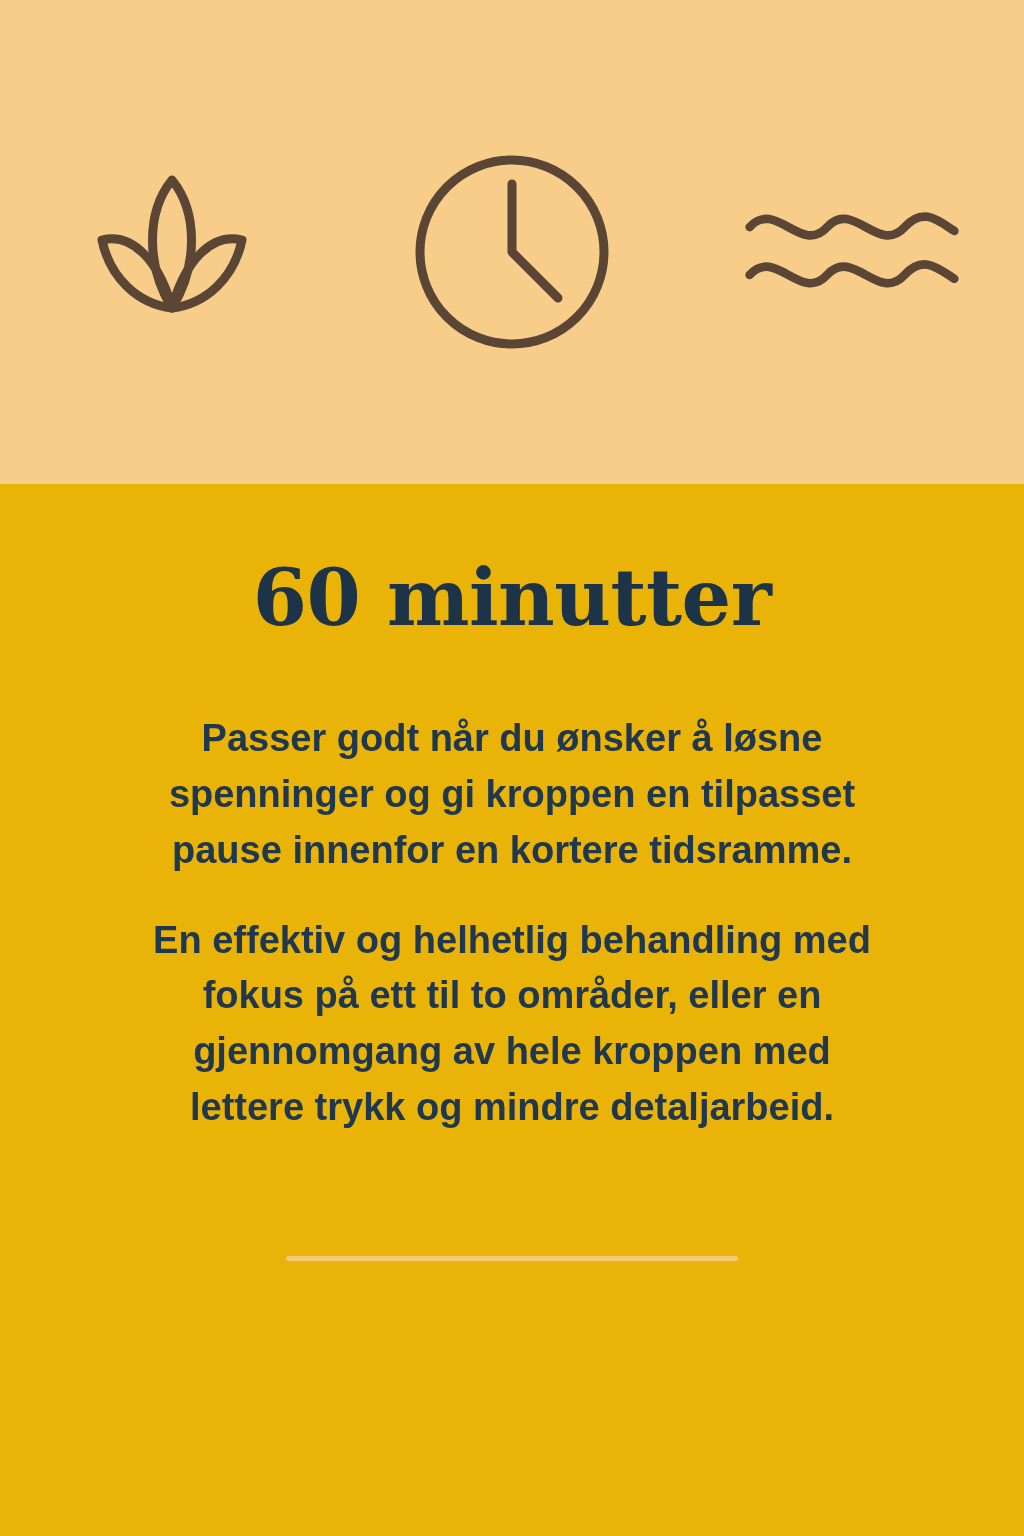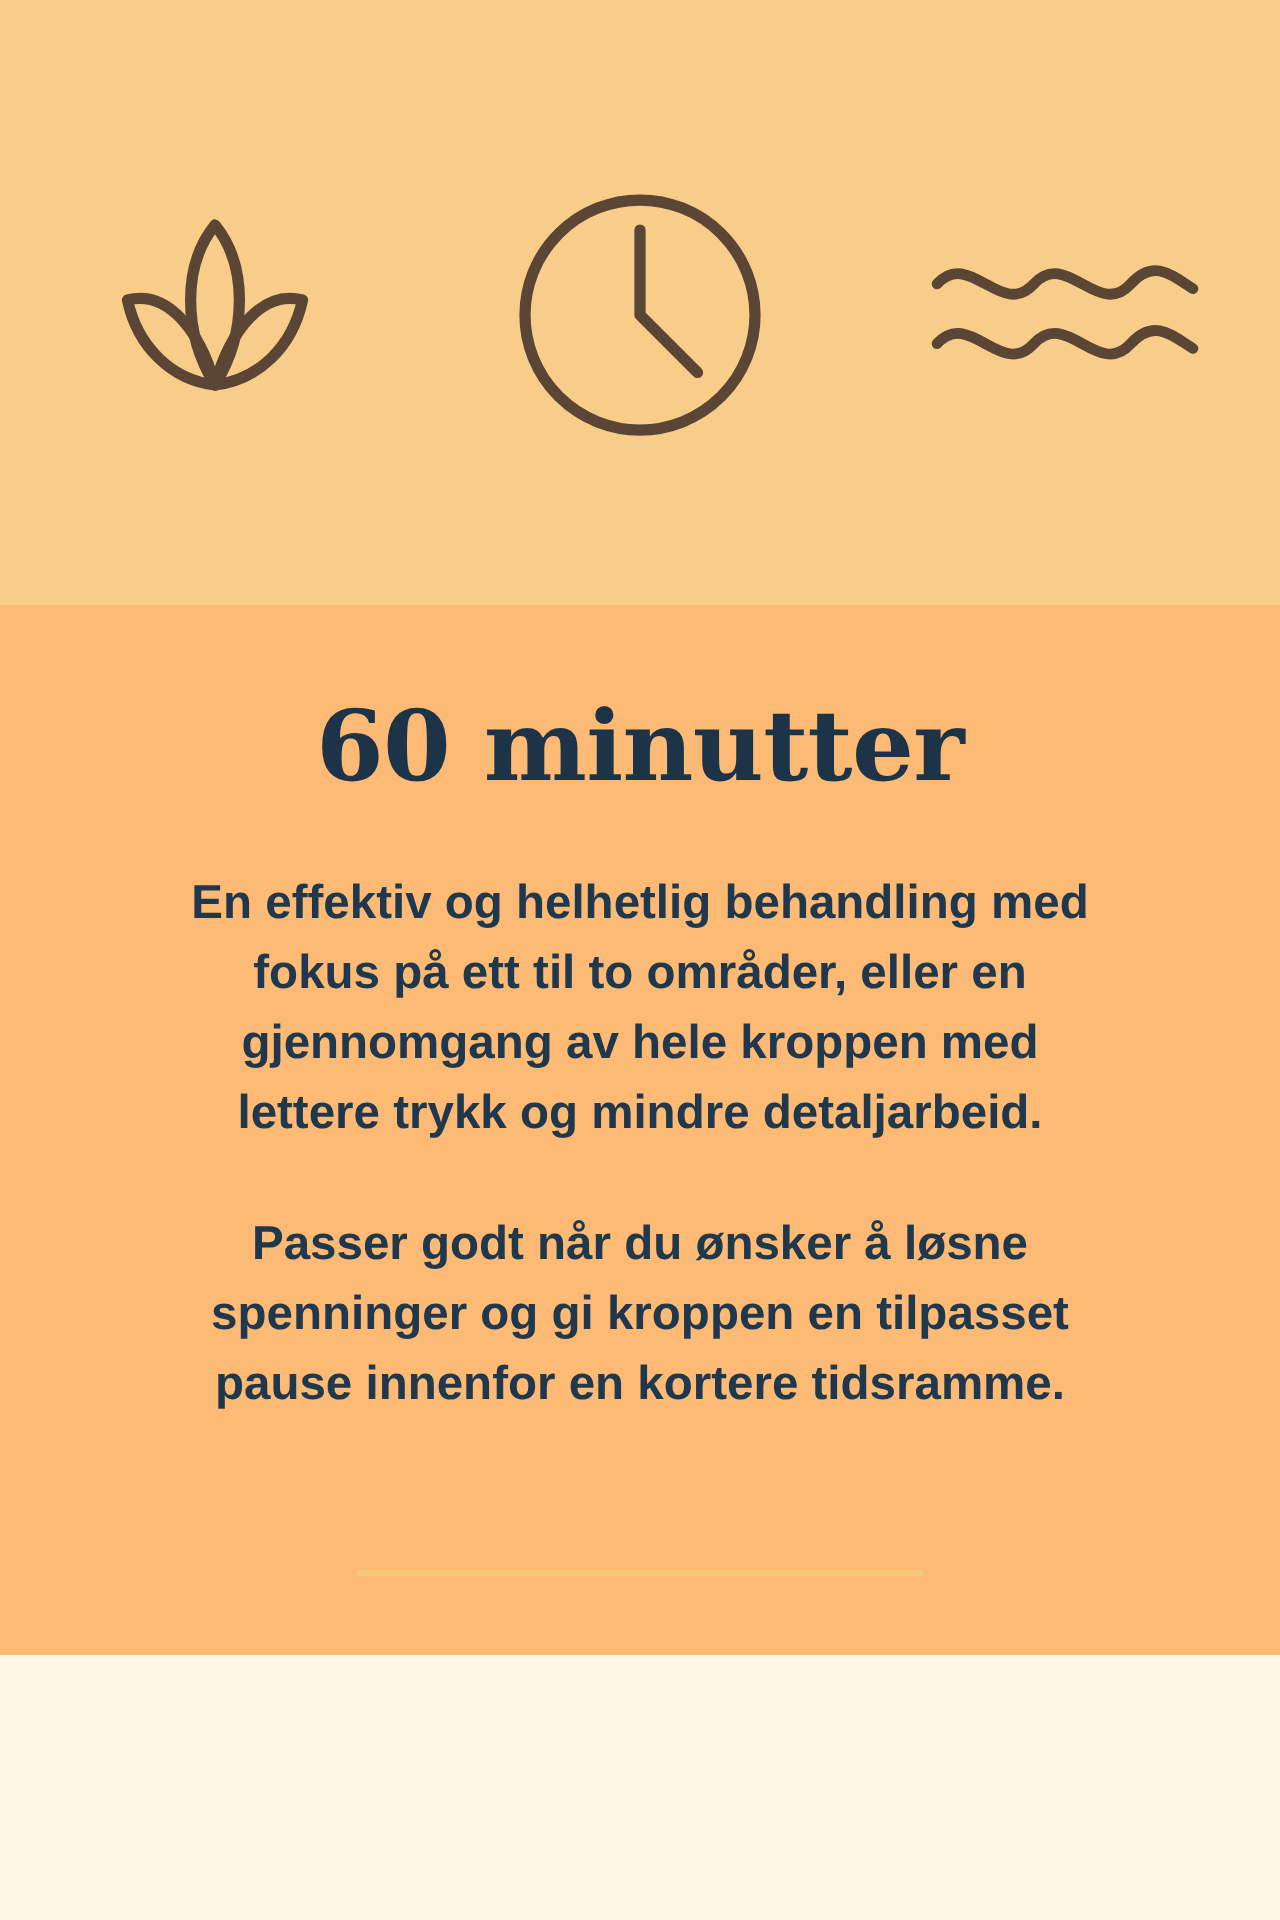--- a/index.html
+++ b/index.html
@@ -9,22 +9,22 @@
   body {
     width: 1024px;
     height: 1536px;
     background: #fdf6e3;
     font-family: "Liberation Sans", sans-serif;
     overflow: hidden;
   }
   .poster {
     position: relative;
     width: 1024px;
-    height: 1324px;
-    background: #fdba74;
+    height: 1536px;
+    background: #eab308;
     display: flex;
     flex-direction: column;
   }
   .hero {
     width: 100%;
     height: 484px;
     background: #f8cd8a;
     display: flex;
     align-items: center;
     justify-content: center;
@@ -103,18 +103,18 @@
       <svg width="230" height="120" viewBox="0 0 230 120" fill="none" stroke="#5b4535" stroke-width="9" stroke-linecap="round" stroke-linejoin="round">
         <path d="M8 34 C 35 4, 62 64, 89 34 C 116 4, 143 64, 170 34 C 190 12, 206 28, 222 38"></path>
         <path d="M8 84 C 35 54, 62 114, 89 84 C 116 54, 143 114, 170 84 C 190 62, 206 78, 222 88"></path>
       </svg>
     </div>
 
   </div>
 
   <div class="content">
     <h1 class="title">60 minutter</h1>
+    <p class="para second">Passer godt når du ønsker å løsne spenninger og gi kroppen en tilpasset pause innenfor en kortere tidsramme.</p>
     <p class="para">En effektiv og helhetlig behandling med fokus på ett til to områder, eller en gjennomgang av hele kroppen med lettere trykk og mindre detaljarbeid.</p>
-    <p class="para second">Passer godt når du ønsker å løsne spenninger og gi kroppen en tilpasset pause innenfor en kortere tidsramme.</p>
     <div class="divider"></div>
   </div>
 
 </div>
 
 </body></html>

